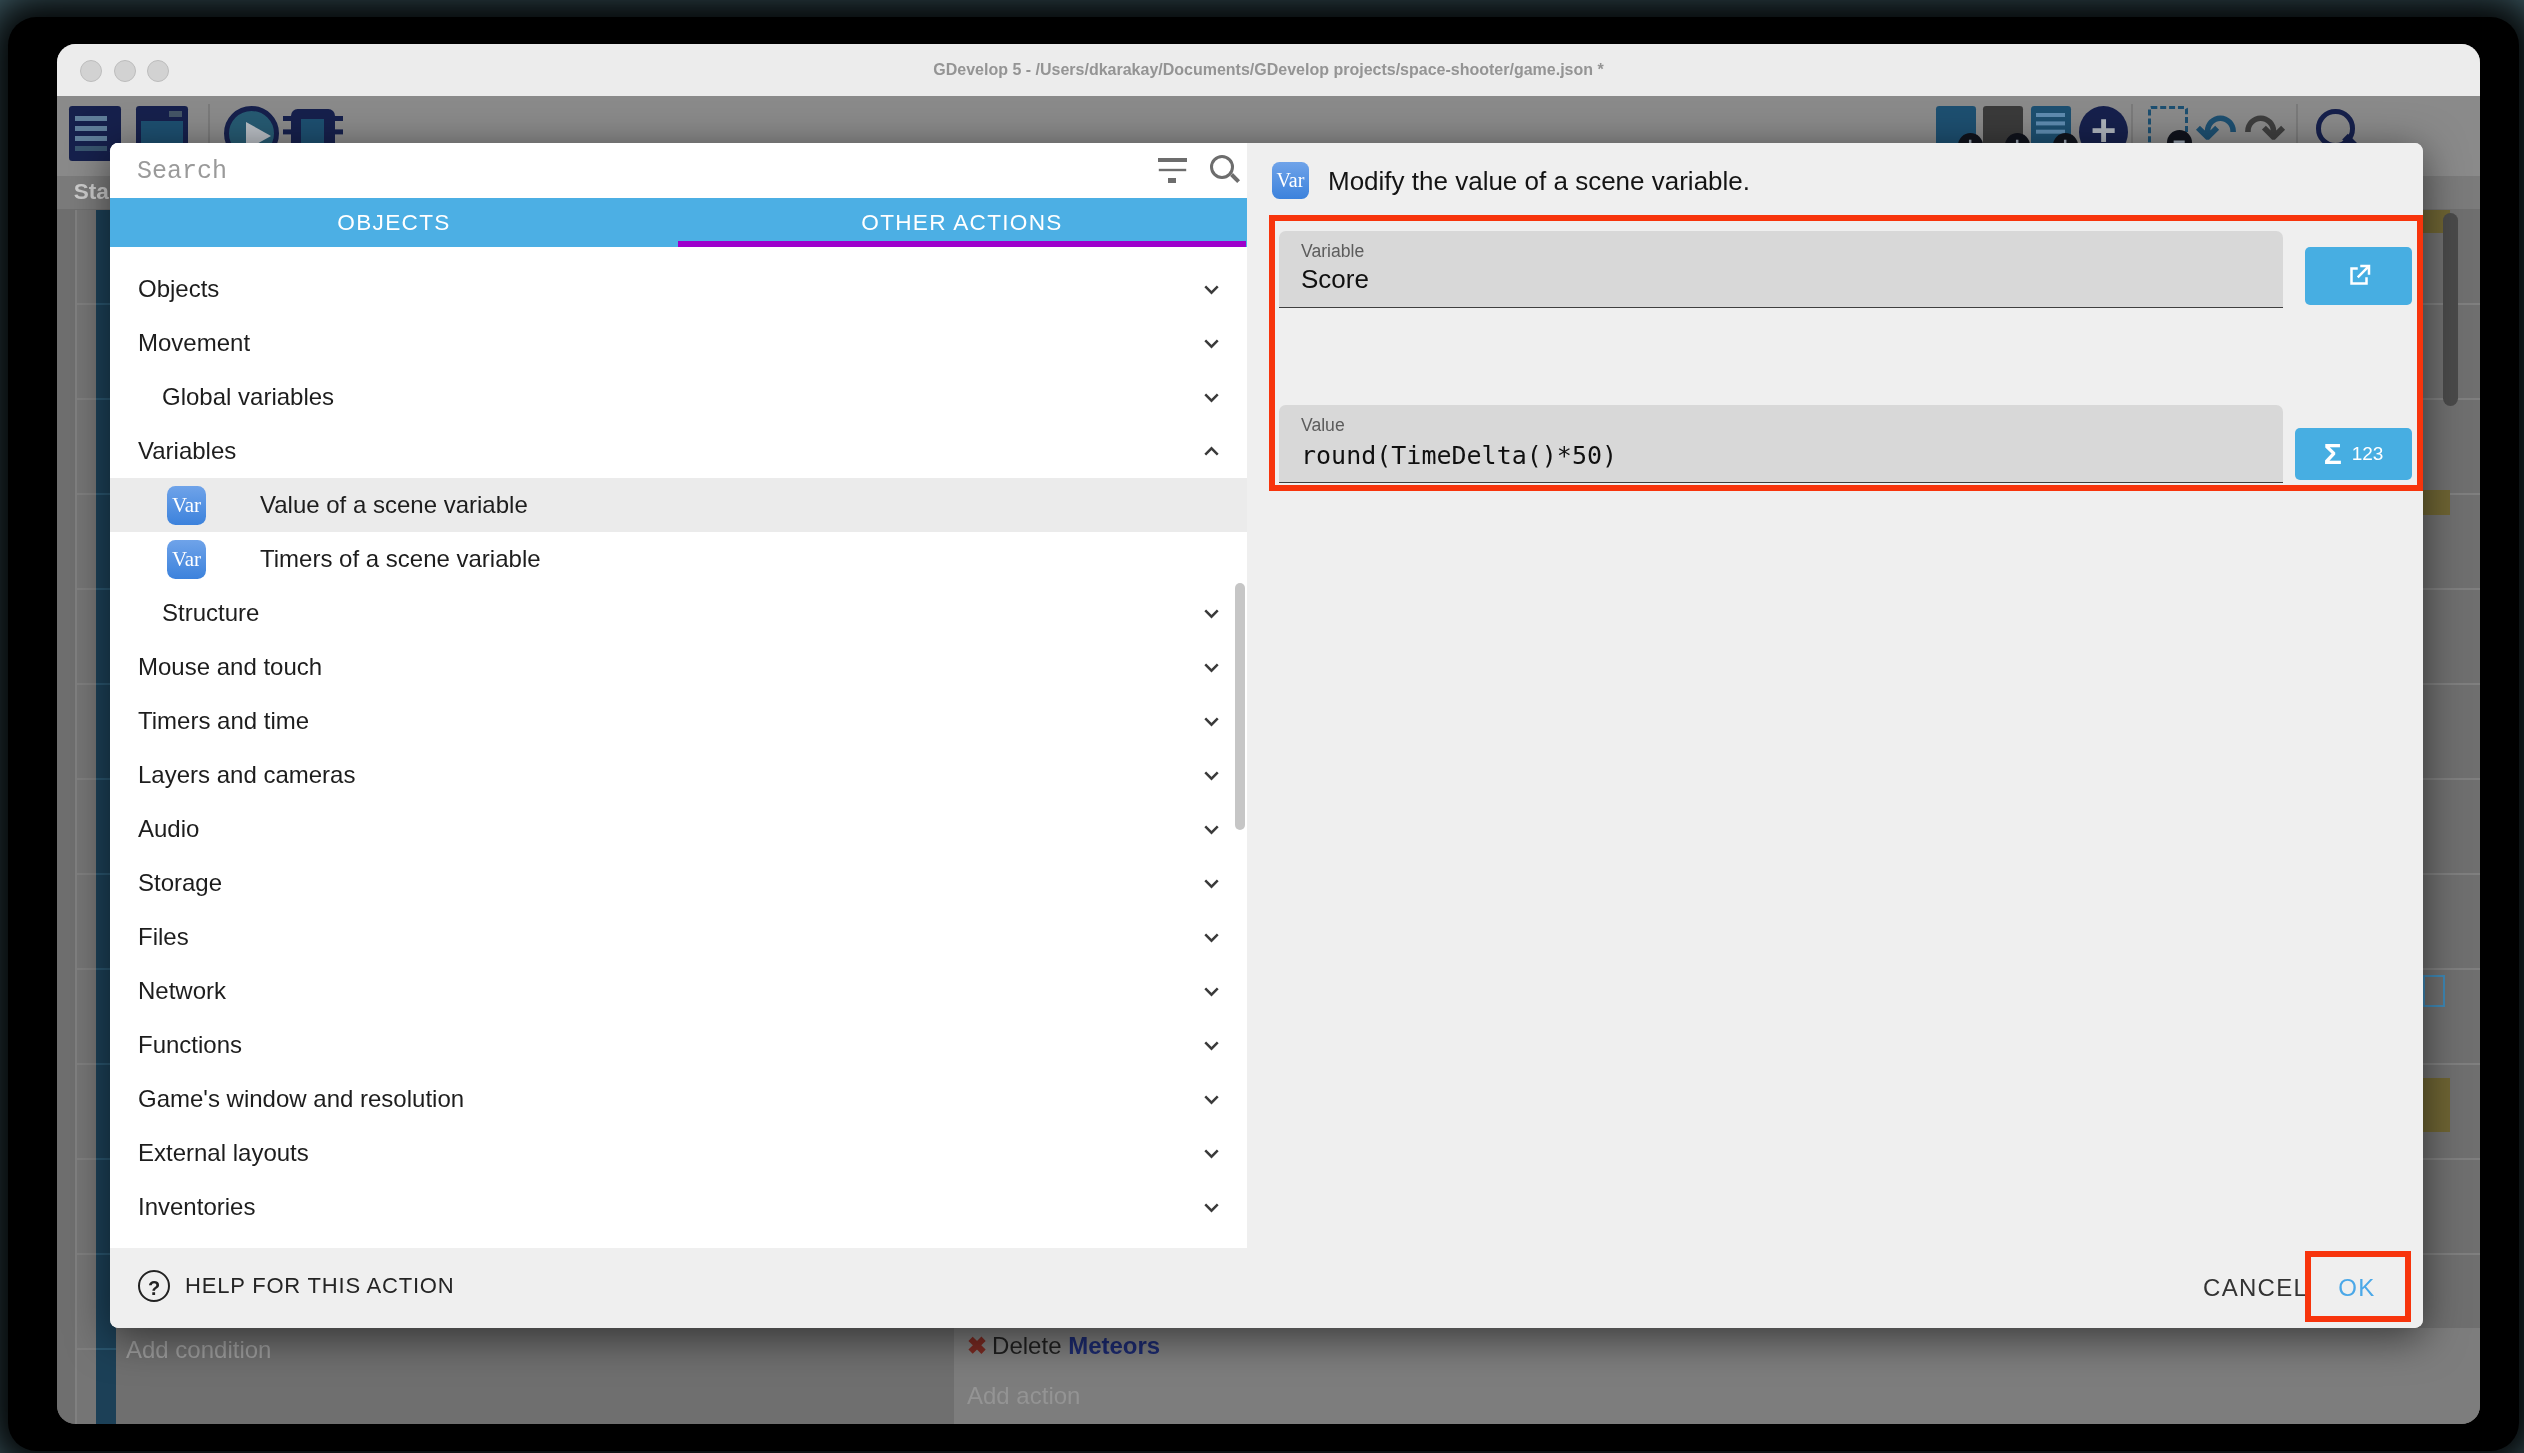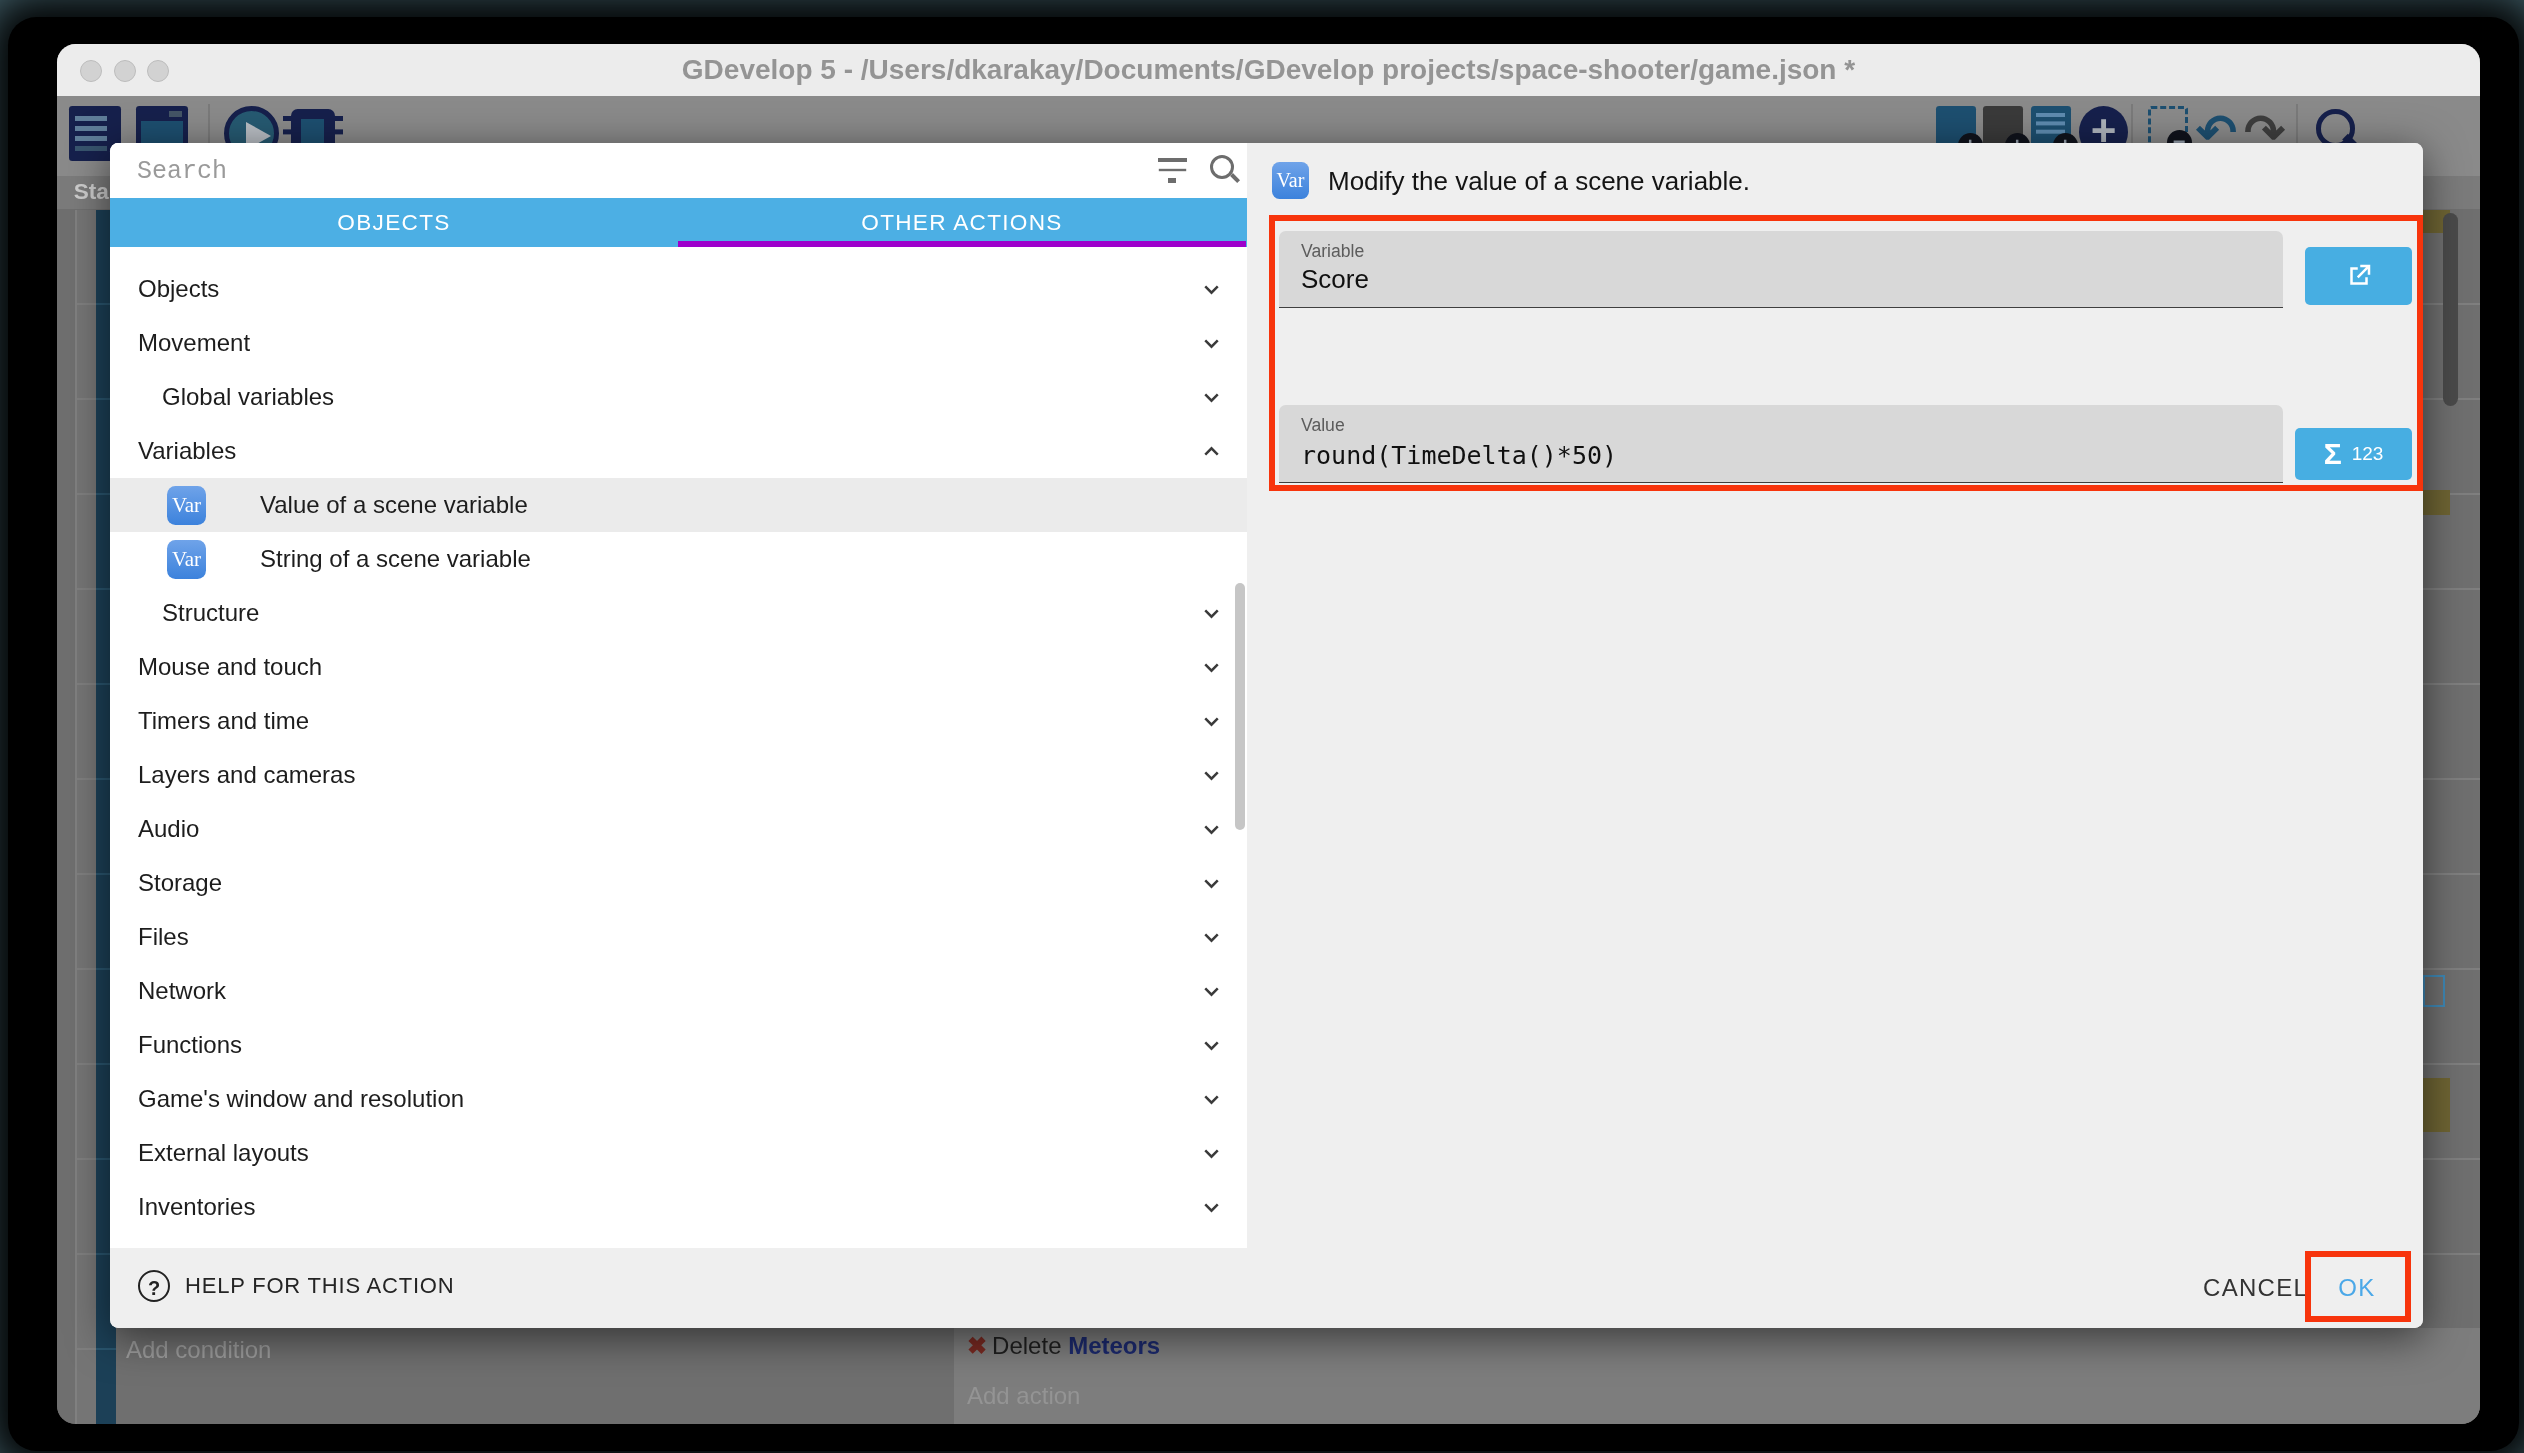--- a/index.html
+++ b/index.html
@@ -10,21 +10,21 @@
   .blackout{position:absolute;left:8.4px;top:16.7px;right:5px;bottom:1.7px;background:#000;
     border-radius:28.5px;box-shadow:0 0 39px 22px rgba(0,0,0,.92);}
 
   
   .window{position:absolute;left:57px;top:44px;width:2423px;height:1380px;
     border-radius:18.4px;overflow:hidden;background:#6f6f6f;}
   .titlebar{position:absolute;left:0;top:0;width:100%;height:52px;background:#ECECEC;}
   .tl-dot{position:absolute;top:16px;width:22px;height:22px;border-radius:50%;
     background:#d2d2d2;border:0.8px solid #bcbcbc;box-sizing:border-box;}
   .win-title{position:absolute;left:0;right:0;top:0;height:52px;line-height:52px;
-    text-align:center;color:#949494;font-size:28px;font-weight:700;white-space:nowrap;}
+    text-align:center;color:#949494;font-size:16px;font-weight:700;white-space:nowrap;}
 
   
   .toolbar{position:absolute;left:0;top:52px;width:100%;height:80px;background:#8a8a8a;}
   .tb-icon{position:absolute;top:10px;width:52px;height:55px;}
   .tb-divider{position:absolute;top:8.4px;width:1.7px;height:60px;background:#7a7a7a;}
   .ic-sheet{background:#16204c;border-radius:3.3px;}
   .ic-sheet::before{content:"";position:absolute;left:6.7px;top:10px;width:32px;height:5px;
     background:#5f7d99;box-shadow:0 10px 0 #5f7d99,0 20px 0 #5f7d99,0 30px 0 #38546e;}
   .ic-window{background:#16204c;border-radius:3.3px;}
   .ic-window::before{content:"";position:absolute;left:5px;top:15px;right:5px;bottom:5px;background:#1d4f70;}
@@ -235,21 +235,21 @@
             <svg class="chev" viewBox="0 0 24 24">
               <path d="M6 15l6-6 6 6" fill="none" stroke="#3a3a3a" stroke-width="2.4"></path>
             </svg>
           </div>
           <div class="lrow lvl2 selected">
             <div class="var-chip">Var</div>
             <span class="lbl">Value of a scene variable</span>
           </div>
           <div class="lrow lvl2">
             <div class="var-chip">Var</div>
-            <span class="lbl">String of a scene variable</span>
+            <span class="lbl">Timers of a scene variable</span>
           </div>
           <div class="lrow lvl1">
             <span class="lbl">Structure</span>
             <svg class="chev" viewBox="0 0 24 24">
               <path d="M6 9l6 6 6-6" fill="none" stroke="#3a3a3a" stroke-width="2.4"></path>
             </svg>
           </div>
           <div class="lrow lvl0">
             <span class="lbl">Mouse and touch</span>
             <svg class="chev" viewBox="0 0 24 24">

